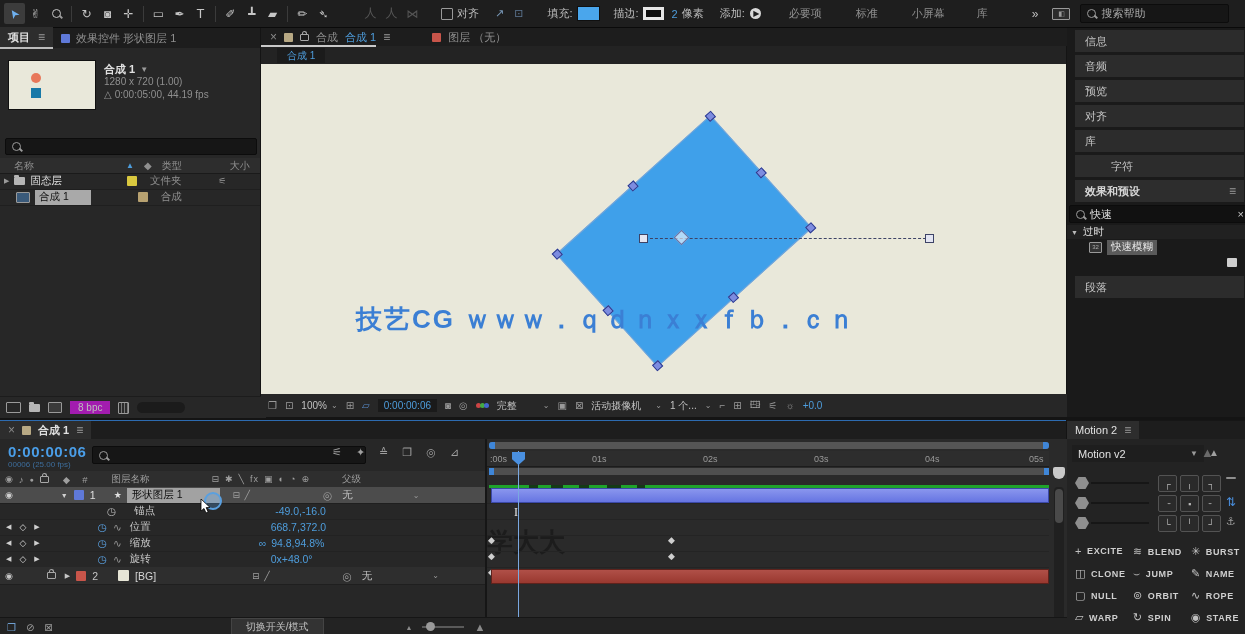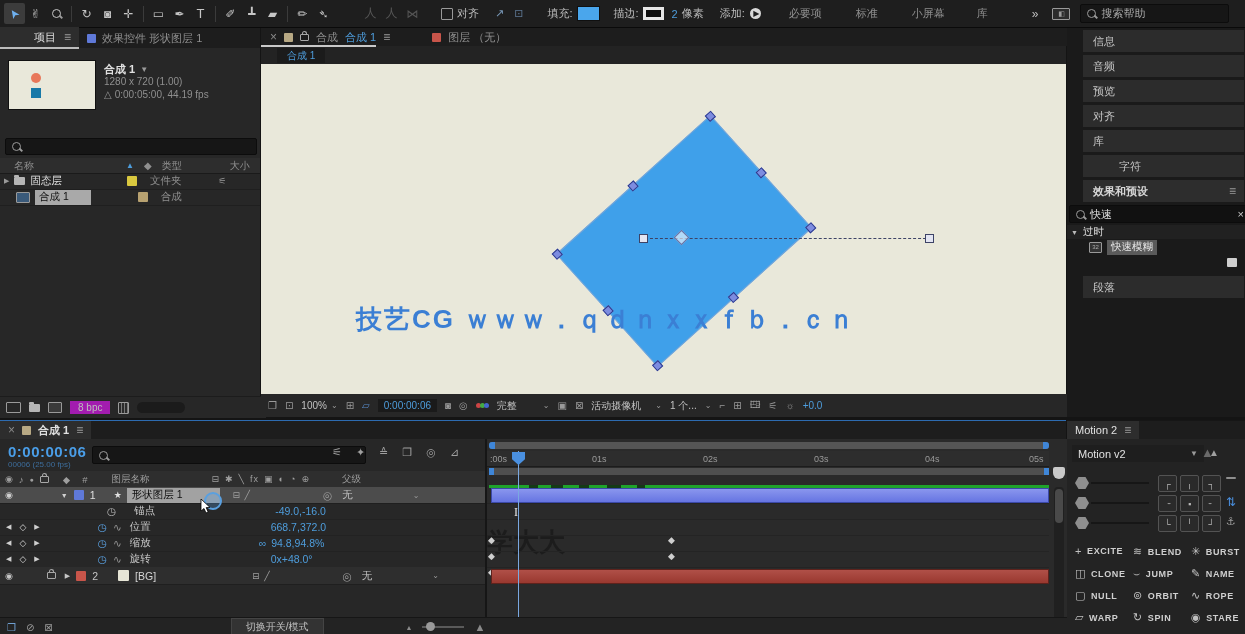--- a/index.html
+++ b/index.html
@@ -24,21 +24,21 @@
   .mag{width:7px;height:7px;border:1.4px solid #9a9a9a;border-radius:50%;position:relative;flex:0 0 auto;}
   .mag::after{content:"";position:absolute;left:6px;top:6px;width:4px;height:1.6px;background:#9a9a9a;transform:rotate(45deg);}
   .inputbox{background:#161616;border:1px solid #0c0c0c;border-radius:2px;display:flex;align-items:center;gap:5px;padding:0 6px;}
   .folder{width:11px;height:8px;background:#b5b5b5;border-radius:1px;position:relative;flex:0 0 auto;}
   .folder::before{content:"";position:absolute;top:-2px;left:0;width:5px;height:2px;background:#b5b5b5;border-radius:1px 1px 0 0;}
   .lock{width:7px;height:5px;border:1px solid #a8a8a8;border-radius:1px;position:relative;flex:0 0 auto;}
   .lock::before{content:"";position:absolute;left:1px;top:-4px;width:3px;height:3px;border:1px solid #a8a8a8;border-bottom:none;border-radius:3px 3px 0 0;}
   .label-chip{width:10px;height:10px;border-radius:1px;flex:0 0 auto;}
   .rowline{border-bottom:1px solid #1f1f1f;}
   
-  .side-bar{position:absolute;left:16px;right:1px;height:22px;background:#2c2c2c;display:flex;align-items:center;padding-left:10px;color:#c6c6c6;}
+  .side-bar{position:absolute;left:8px;right:1px;height:22px;background:#2c2c2c;display:flex;align-items:center;padding-left:10px;color:#c6c6c6;}
   
   .kf{color:#cfcfcf;font-size:9px;}
   .prop-name{color:#c9c9c9;}
   .val{color:#4e9ddc;}
   .sw{color:#9f9f9f;font-size:9px;letter-spacing:1px;}
   .ruler-lab{color:#9a9a9a;font-size:9px;}
   .gridbtn{width:17px;height:15px;background:#2a2a2a;border:1px solid #535353;border-radius:2px;color:#b9b9b9;
            display:flex;align-items:center;justify-content:center;font-size:9px;}
   .hex{width:14px;height:12px;background:#8f8f8f;clip-path:polygon(25% 0,75% 0,100% 50%,75% 100%,25% 100%,0 50%);}
   .mbtn{display:flex;align-items:center;gap:5px;color:#cfcfcf;font-size:9px;letter-spacing:.6px;font-weight:bold;}
@@ -145,21 +145,21 @@
     <span class="icbox" style="width:16px;height:10px;background:#2c2c2c;text-align:center;color:#9a9a9a;font-size:7px;line-height:10px;">◧</span>
     <div class="inputbox" style="margin-left:10px;width:135px;height:17px;">
       <span class="mag"></span>
       <span style="color:#a8a8a8;">搜索帮助</span>
     </div>
   </div>
 
   <div class="p panel" style="left:0;top:28px;width:260px;height:389px;">
     <div class="p tabbar f" style="left:0;top:0;width:260px;height:20px;">
       <div class="f tab-active" style="height:20px;padding:0 8px;gap:8px;border-bottom:2px solid #bcbcbc;">
-        <span class="white" style="font-weight:normal;margin-left:26px;">项目</span>
+        <span class="white" style="font-weight:bold;">项目</span>
         <span class="menu-ic">≡</span>
       </div>
       <div class="f" style="height:20px;padding:0 8px;gap:6px;">
         <span class="label-chip" style="background:#5f79d8;width:9px;height:9px;"></span>
         <span class="dim">效果控件 形状图层 1</span>
       </div>
     </div>
 
     <div class="p" style="left:8px;top:32px;width:86px;height:48px;background:#e9e8da;border:1px solid #101010;">
       <div class="p" style="left:22px;top:12px;width:10px;height:10px;border-radius:50%;background:#e8785a;"></div>

